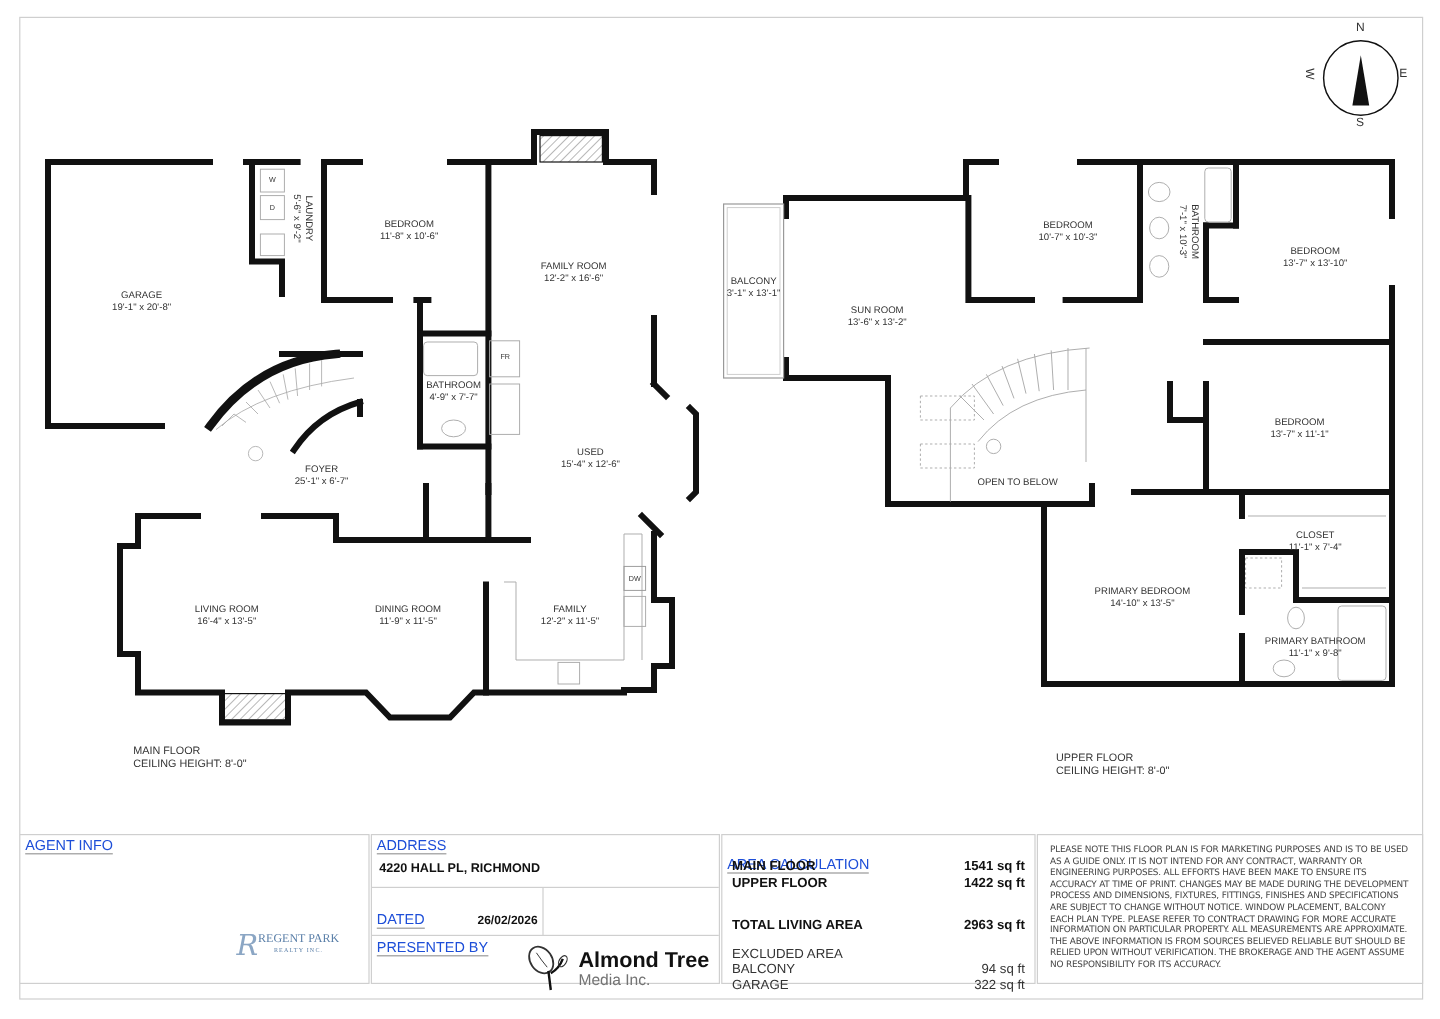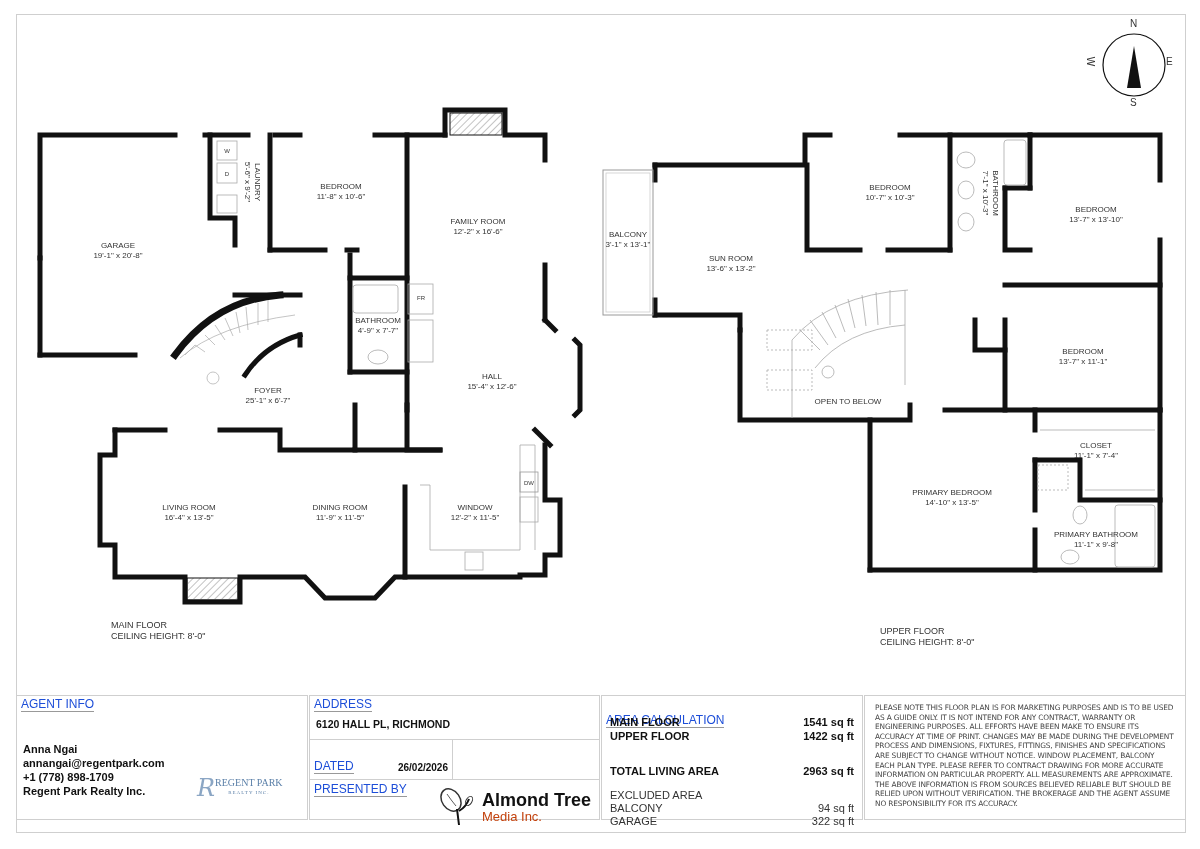--- a/index.html
+++ b/index.html
@@ -32,21 +32,21 @@
   .addr .cell-dated { position: absolute; left: 0; top: 0; width: 143px; height: 40px; border-right: 1px solid #cfcfcf; }
   .addr .cell-dated .tb-h { position: absolute; left: 4px; top: 20px; }
   .addr .cell-dated .v { position: absolute; right: 4px; top: 22px; font-size: 10px; font-weight: bold; color: #111; }
   .addr .cell-scale { position: absolute; left: 143px; top: 0; width: 148px; height: 40px; }
   .addr .cell-scale .tb-h { position: absolute; left: 4px; top: 20px; }
   .addr .cell-scale .v { position: absolute; right: 6px; top: 22px; font-size: 10px; font-weight: bold; color: #111; }
   .addr .row3 .tb-h { position: absolute; left: 4px; top: 87px; text-align: center; }
   .logo-at { position: absolute; left: 128px; top: 90px; width: 160px; height: 42px; display: flex; align-items: center; }
   .logo-at .words { margin-left: 6px; }
   .logo-at .big { font-size: 18px; font-weight: bold; color: #111; line-height: 18px; }
-  .logo-at .sm { font-size: 13px; color: #c2410c; line-height: 15px; }
+  .logo-at .sm { font-size: 13px; color: #737373; line-height: 15px; }
   .area .tb-h { position: absolute; left: 4px; top: 18px; }
   .area .r { position: absolute; left: 8px; right: 8px; display: flex; justify-content: space-between; font-size: 11px; line-height: 13px; color: #111; }
   .area .b { font-weight: bold; }
   .area .n { color: #333; }
 </style>
 </head>
 <body>
 
 <div class="sheet"></div>
 
@@ -198,24 +198,24 @@
     <polygon points="40,24 33,66 47,66" fill="#111"></polygon>
   </svg>
 </div>
 
 <div class="lbl" style="left:118px; top:241px;"><span>GARAGE</span><span class="dim">19'-1" x 20'-8"</span></div>
 <div class="lbl" style="left:252px; top:172px; transform: translate(-50%,0) rotate(90deg);"><span>LAUNDRY</span><span class="dim">5'-6" x 9'-2"</span></div>
 <div class="lbl" style="left:341px; top:182px;"><span>BEDROOM</span><span class="dim">11'-8" x 10'-6"</span></div>
 <div class="lbl" style="left:478px; top:217px;"><span>FAMILY ROOM</span><span class="dim">12'-2" x 16'-6"</span></div>
 <div class="lbl" style="left:378px; top:316px;"><span>BATHROOM</span><span class="dim">4'-9" x 7'-7"</span></div>
 <div class="lbl" style="left:268px; top:386px;"><span>FOYER</span><span class="dim">25'-1" x 6'-7"</span></div>
-<div class="lbl" style="left:492px; top:372px;"><span>HALL</span><span class="dim">15'-4" x 12'-6"</span></div>
+<div class="lbl" style="left:492px; top:372px;"><span>USED</span><span class="dim">15'-4" x 12'-6"</span></div>
 <div class="lbl" style="left:189px; top:503px;"><span>LIVING ROOM</span><span class="dim">16'-4" x 13'-5"</span></div>
 <div class="lbl" style="left:340px; top:503px;"><span>DINING ROOM</span><span class="dim">11'-9" x 11'-5"</span></div>
-<div class="lbl" style="left:475px; top:503px;"><span>WINDOW</span><span class="dim">12'-2" x 11'-5"</span></div>
+<div class="lbl" style="left:475px; top:503px;"><span>FAMILY</span><span class="dim">12'-2" x 11'-5"</span></div>
 <div class="lbl" style="left:227px; top:146px; font-size:6px;">W</div>
 <div class="lbl" style="left:227px; top:169px; font-size:6px;">D</div>
 <div class="lbl" style="left:421px; top:293px; font-size:6px;">FR</div>
 <div class="lbl" style="left:529px; top:478px; font-size:6px;">DW</div>
 <div class="floor-cap" style="left:111px; top:620px;">
     <div>MAIN FLOOR</div>
     <div>CEILING HEIGHT: 8'-0"</div>
   </div>
 
 <div class="lbl" style="left:628px; top:230px;"><span>BALCONY</span><span class="dim">3'-1" x 13'-1"</span></div>
@@ -228,36 +228,30 @@
 <div class="lbl" style="left:1096px; top:441px;"><span>CLOSET</span><span class="dim">11'-1" x 7'-4"</span></div>
 <div class="lbl" style="left:952px; top:488px;"><span>PRIMARY BEDROOM</span><span class="dim">14'-10" x 13'-5"</span></div>
 <div class="lbl" style="left:1096px; top:530px;"><span>PRIMARY BATHROOM</span><span class="dim">11'-1" x 9'-8"</span></div>
 <div class="floor-cap" style="left:880px; top:626px;">
     <div>UPPER FLOOR</div>
     <div>CEILING HEIGHT: 8'-0"</div>
   </div>
 
 <div class="tb agent">
   <span class="tb-h">AGENT INFO</span>
-  <div class="details">
-    <div>Anna Ngai</div>
-    <div>annangai@regentpark.com</div>
-    <div>+1 (778) 898-1709</div>
-    <div>Regent Park Realty Inc.</div>
-  </div>
   <div class="logo-rp">
     <span class="r">R</span>
     <span class="t"><span>REGENT PARK</span><small>REALTY INC.</small></span>
   </div>
 </div>
 
 <div class="tb addr">
   <div class="row1">
     <span class="tb-h">ADDRESS</span>
-    <div class="addr-val">6120 HALL PL, RICHMOND</div>
+    <div class="addr-val">4220 HALL PL, RICHMOND</div>
   </div>
   <div class="row2">
     <div class="cell-dated">
       <span class="tb-h">DATED</span>
       <span class="v">26/02/2026</span>
     </div>
   </div>
   <div class="row3">
     <span class="tb-h">PRESENTED BY</span>
   </div>

